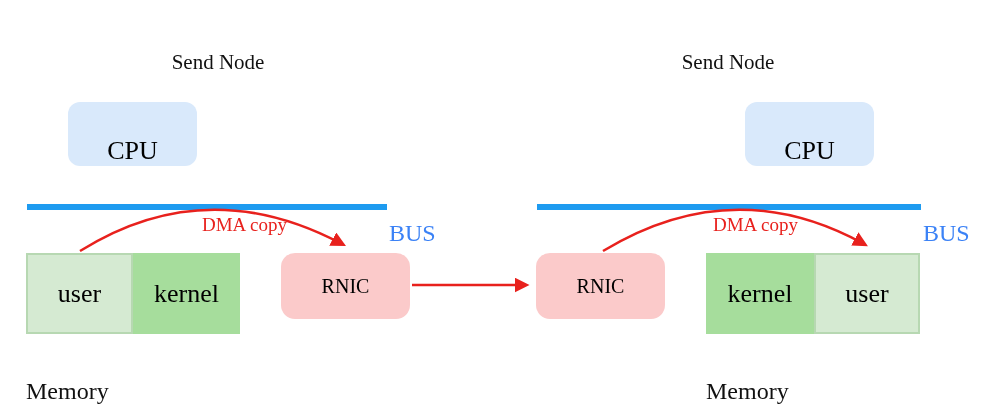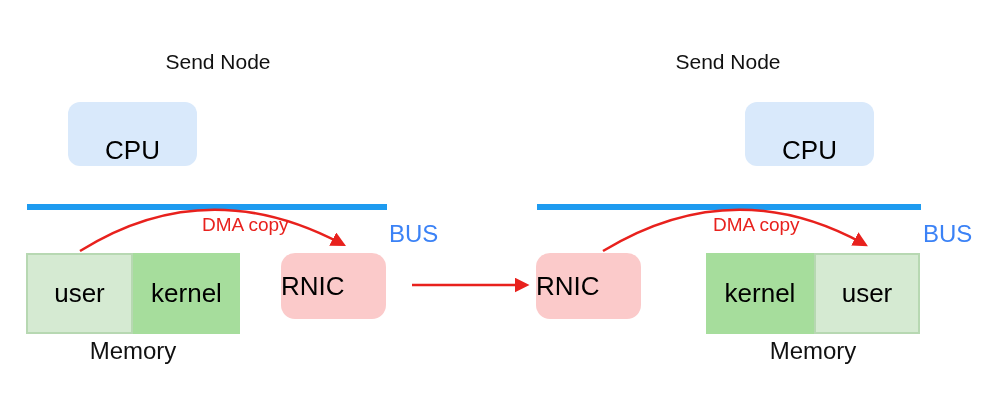--- a/index.html
+++ b/index.html
@@ -1,21 +1,21 @@
 <!DOCTYPE html>
 <html style="--cpu-fill: #d9e9fb; --bus-blue: #1e9bf0; --rnic-fill: #fbcaca; --kernel-fill: #a6dd9c; --user-fill: #d5ead2; --user-border: #b7d8b2; --arrow-red: #e8211d;"><head>
 <meta charset="utf-8">
 <style>
   html, body { margin: 0; padding: 0; background: #ffffff; }
   .canvas {
     position: relative;
     width: 983px;
     height: 405px;
     background: #ffffff;
-    font-family: Liberation Sans, sans-serif;
+    font-family: Liberation Serif, serif;
     color: #000;
     overflow: hidden;
   }
   .abs { position: absolute; }
   .node-title {
     font-size: 21px;
     text-align: center;
     color: #111;
   }
   .cpu-box {
@@ -28,38 +28,39 @@
   .bus-line {
     height: 6px;
     background: var(--bus-blue, #1e9bf0);
   }
   .bus-label {
     font-size: 24px;
     color: #3b82f6;
     margin-top: 24px;
   }
   .rnic-box {
-    width: 105px; height: 66px;
+    width: 129px; height: 66px;
     background: var(--rnic-fill, #fbcaca);
     border-radius: 14px;
-    display: flex; align-items: center; justify-content: flex-start;
-    font-size: 26px;
+    display: flex; align-items: center; justify-content: center;
+    font-size: 20px;
   }
   .mem-seg {
     height: 81px;
     display: flex; align-items: center; justify-content: center;
     font-size: 26px;
     box-sizing: border-box;
   }
   .mem-user { background: var(--user-fill, #d5ead2); border: 2px solid var(--user-border, #b7d8b2); }
   .mem-kernel { background: var(--kernel-fill, #a6dd9c); }
   .mem-label {
     font-size: 24px;
-    text-align: center;
+    text-align: left;
     color: #111;
+    margin-top: 41px;
   }
   .dma-label {
     font-size: 19px;
     color: var(--arrow-red, #e8211d);
     white-space: nowrap;
     margin-left: 36px;
   }
   svg.arrows {
     position: absolute; left: 0; top: 0;
     width: 983px; height: 405px;

